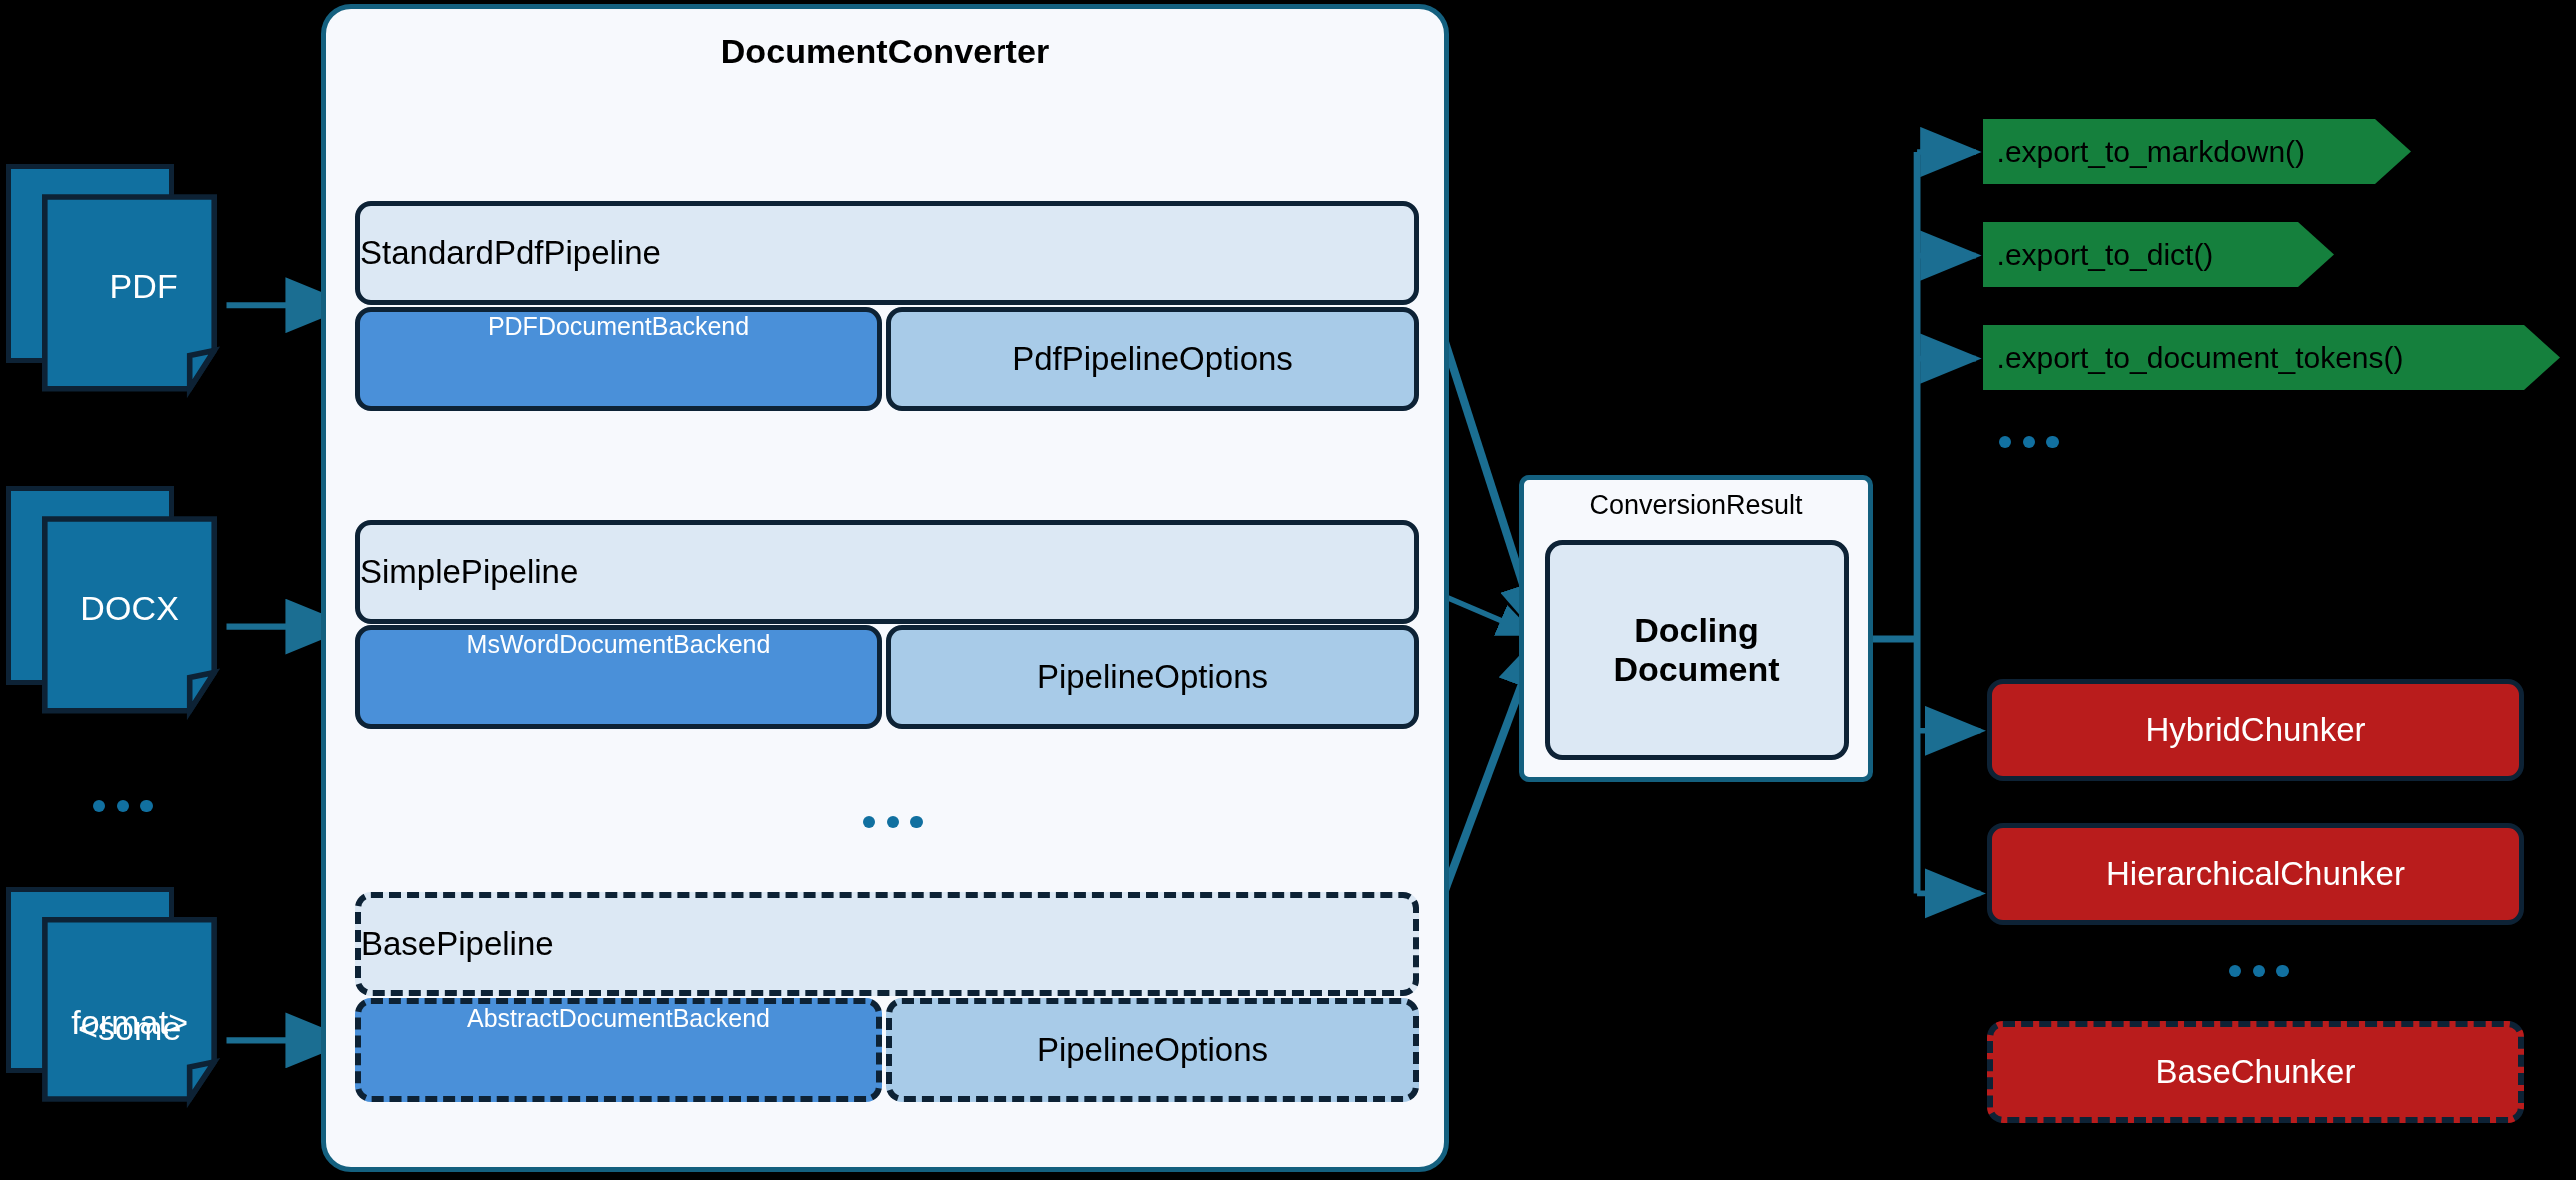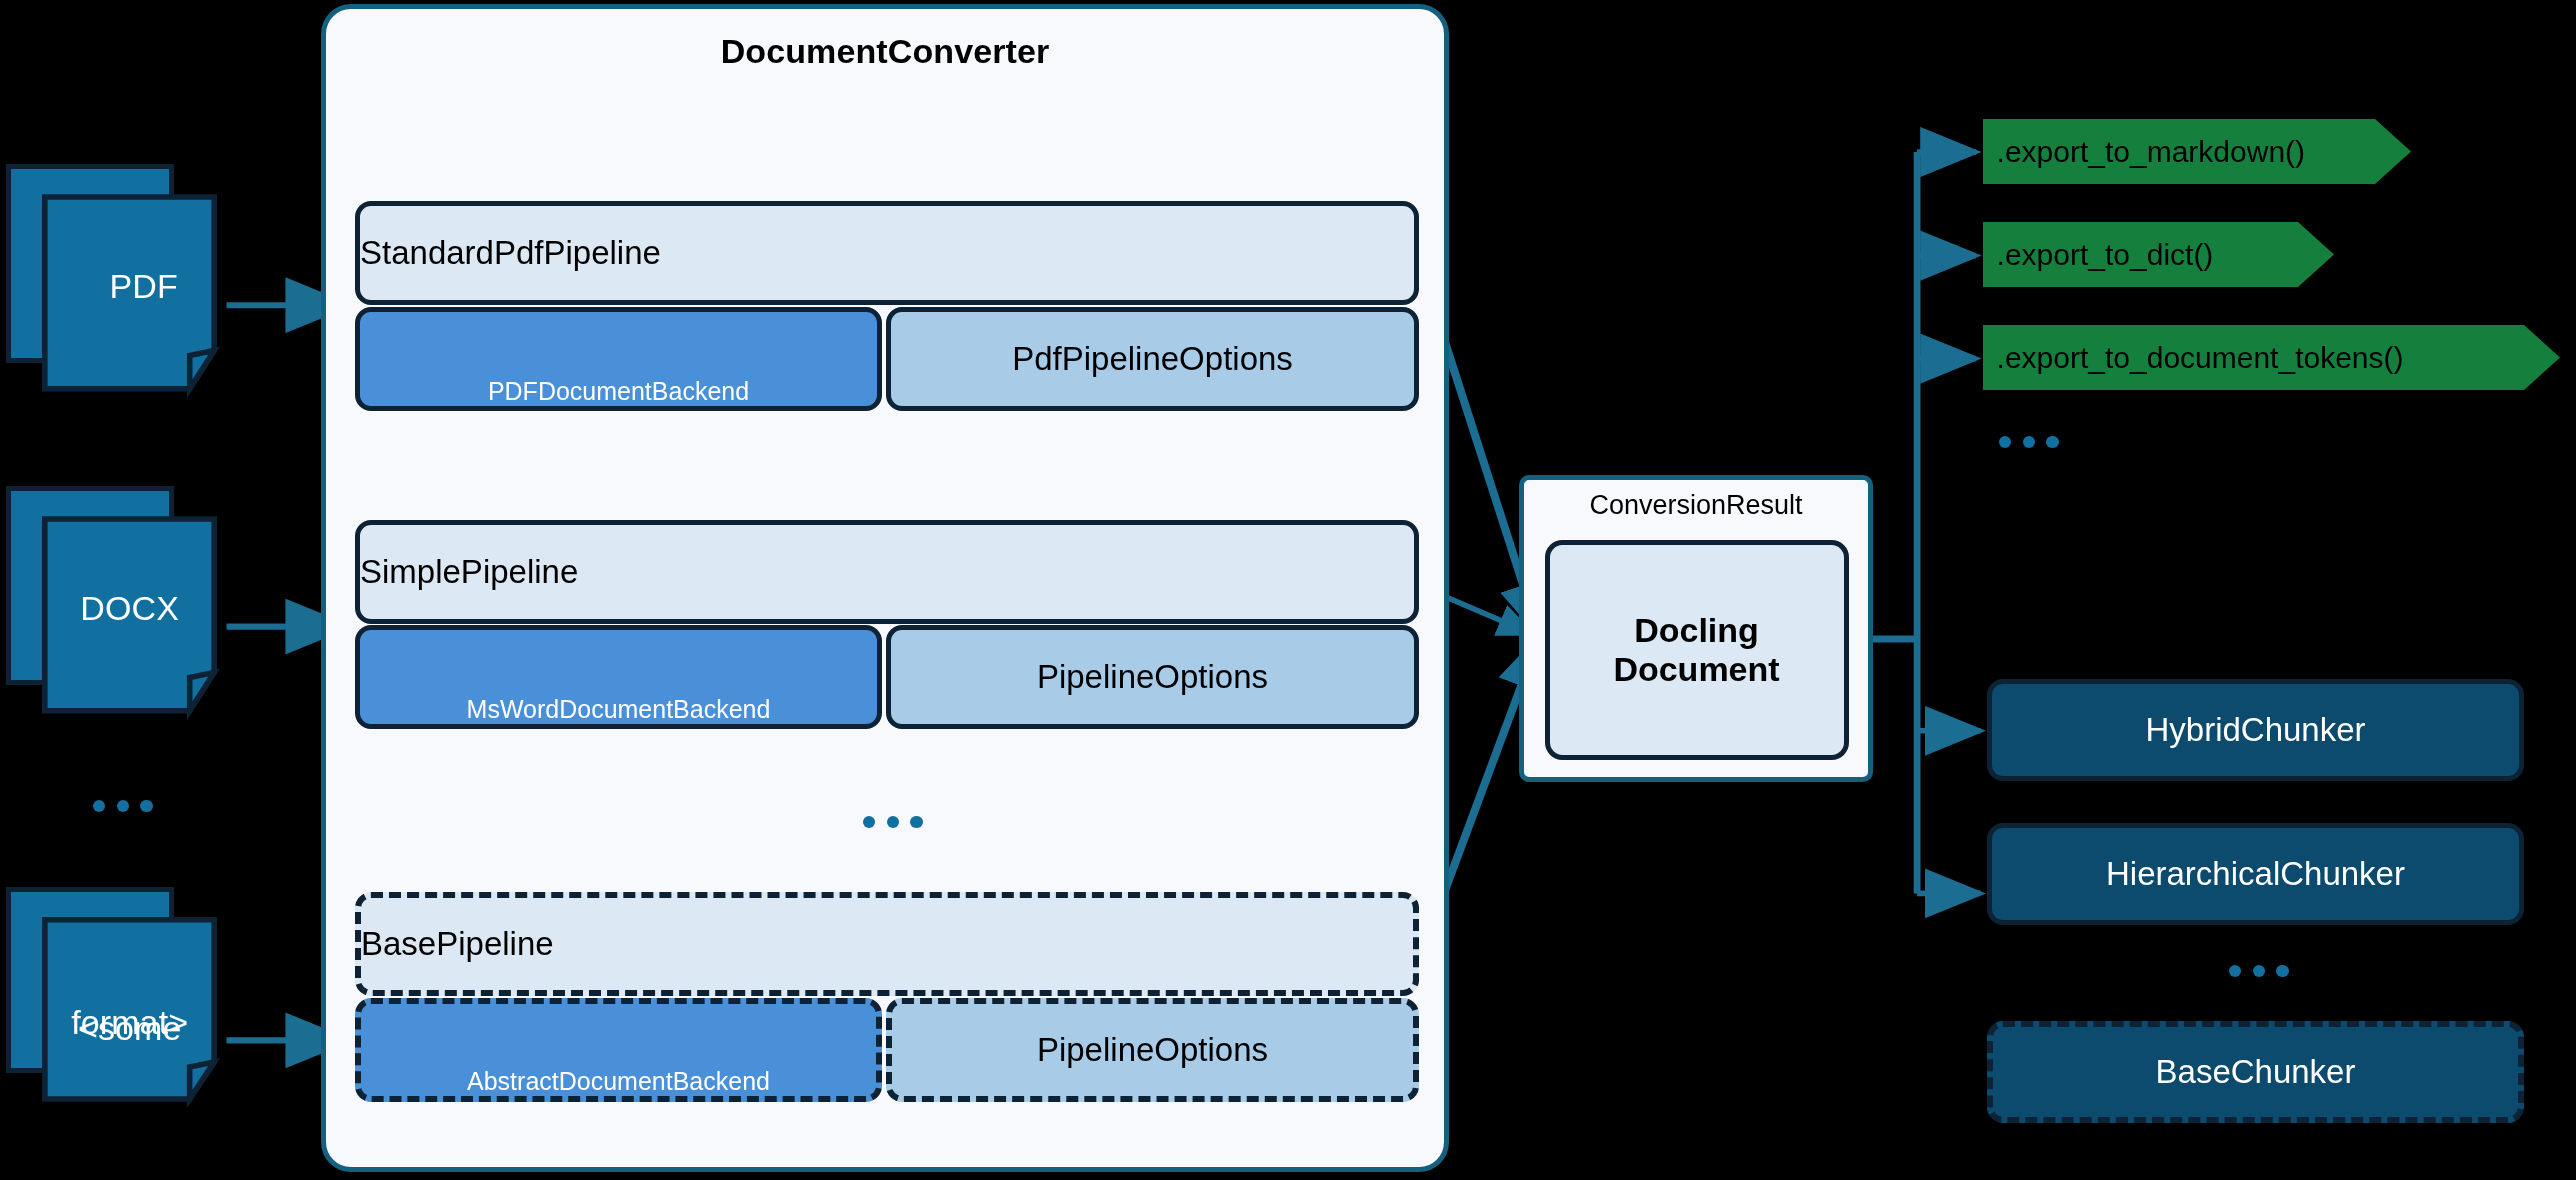--- a/index.html
+++ b/index.html
@@ -69,21 +69,21 @@
     justify-content:flex-start;
     font-size:33px;
     color:#000;
   }
   .pipe-head.dashed{border-style:dashed;border-width:6.8px;}
   .backend{
     background:#4a90d9;
     border:5.6px solid #0d2235;
     border-radius:16px;
     display:flex;
-    align-items:flex-end;
+    align-items:flex-start;
     justify-content:center;
     color:#ffffff;
     font-size:25px;
     text-align:center;
     padding:0 6.2px;
   }
   .backend.dashed{border-style:dashed;border-width:6.8px;}
   .options{
     background:#a8cbe8;
     border:5.6px solid #0d2235;
@@ -130,21 +130,21 @@
     background:#15803d;
     display:flex;
     align-items:center;
     color:#000;
     font-size:30px;
     padding-left:13.6px;
   }
 
   
   .chunker{
-    background:#0c4a6e;
+    background:#b91c1c;
     border:5.6px solid #0d2235;
     border-radius:16px;
     display:flex;
     align-items:center;
     justify-content:center;
     color:#ffffff;
     font-size:33px;
   }
   .chunker.dashed{border-style:dashed;border-width:6.8px;}
 

